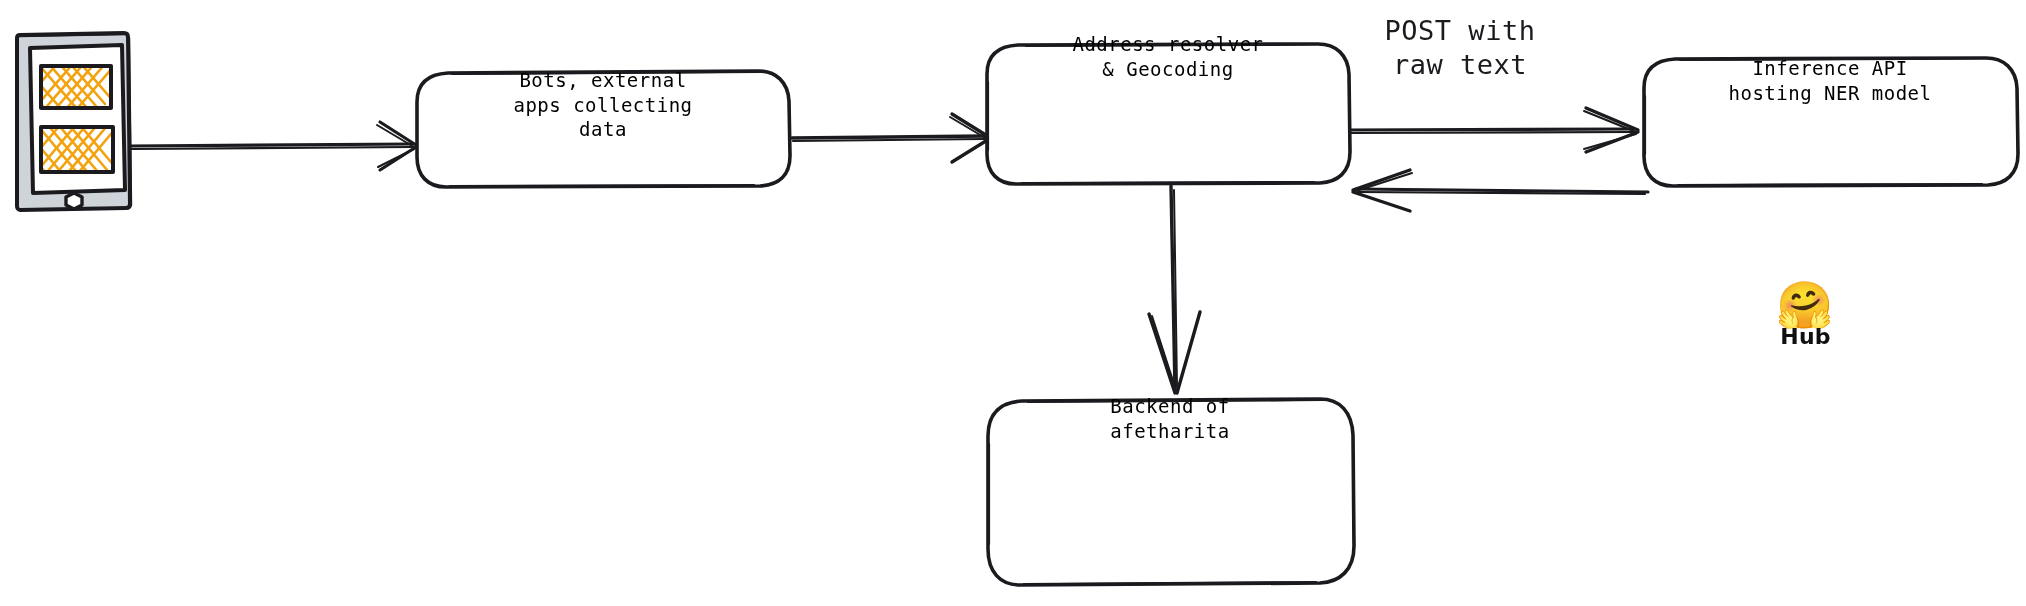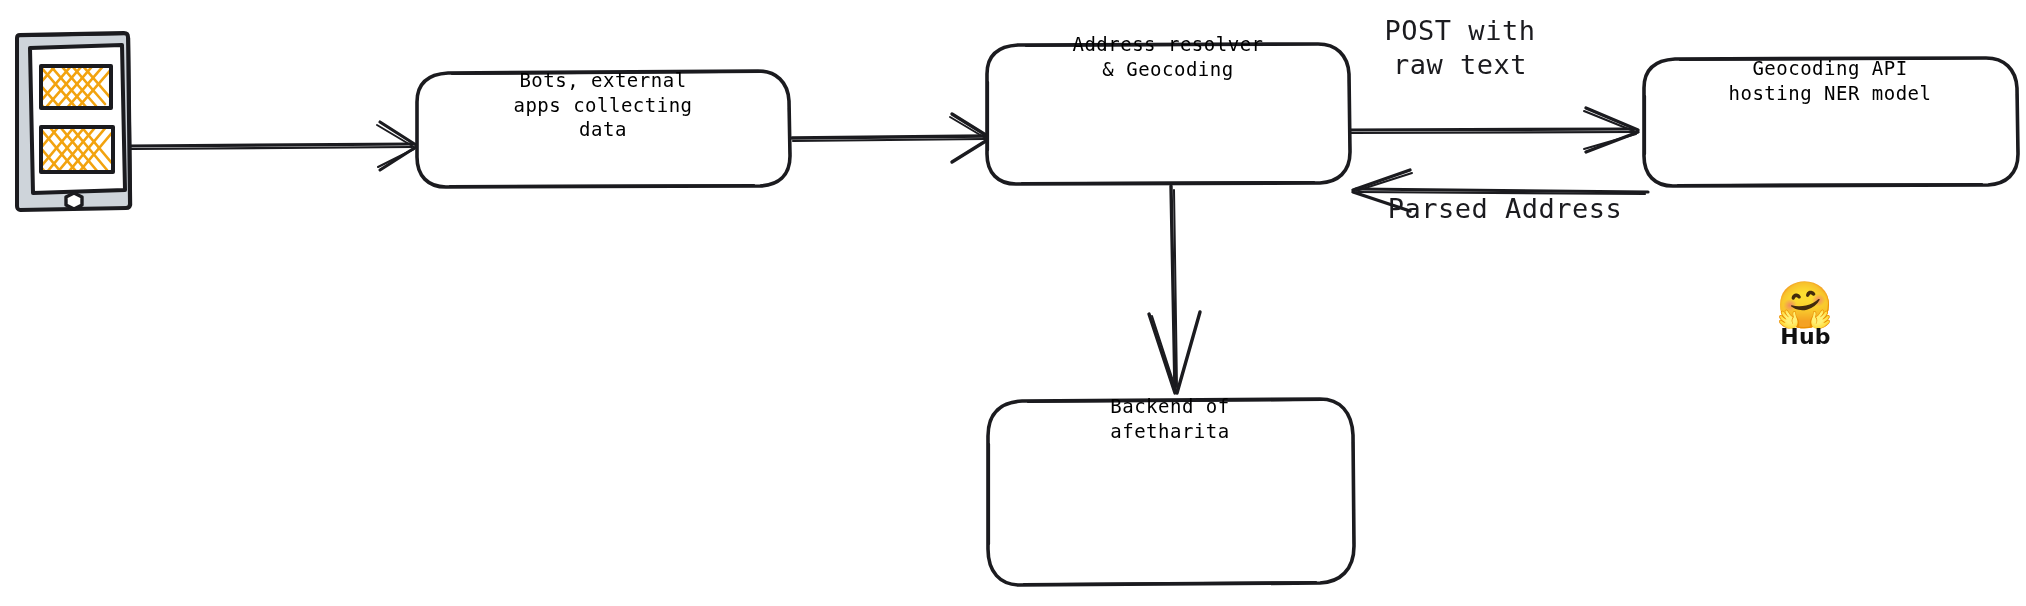--- a/index.html
+++ b/index.html
@@ -186,33 +186,32 @@
   <div class="edge-label" style="left:1330px; top:14px; width:260px; text-align:center;">POST with
 raw text</div>
 
   <div class="sketchbox" style="left:1638px; top:56px; width:384px; height:133px;">
     <svg width="384" height="133" viewBox="0 0 384 133">
       <path d="M6 32 C6 12 19 4 37 3 L348 2 C366 2 378 13 379 32 L380 98 C380 118 368 128 350 129 L35 130 C17 130 6 119 6 100 Z" fill="#ffffff" stroke="#1b1b1f" stroke-width="3.6" stroke-linecap="round" stroke-linejoin="round"></path>
       <path d="M42 4 L350 2 M379 38 L380 96 M344 128 L40 129 M7 40 L7 98" fill="none" stroke="#1b1b1f" stroke-width="2.2" stroke-linecap="round"></path>
     </svg>
   </div>
   <div class="node" style="left:1638px; top:56px; width:384px; height:133px;">
-    <span class="node-label">Geocoding API
+    <span class="node-label">Inference API
 hosting NER model</span>
   </div>
 
   <div class="sketchbox" style="left:1340px; top:160px; width:310px; height:60px;">
     <svg width="310" height="60" viewBox="0 0 310 60">
       <path d="M308 32 L16 29" fill="none" stroke="#1b1b1f" stroke-width="3.2" stroke-linecap="round"></path>
       <path d="M305 34 L18 32" fill="none" stroke="#1b1b1f" stroke-width="2.2" stroke-linecap="round"></path>
       <path d="M70 10 L13 30 M70 51 L13 32" fill="none" stroke="#1b1b1f" stroke-width="3.4" stroke-linecap="round"></path>
       <path d="M72 13 L16 31" fill="none" stroke="#1b1b1f" stroke-width="2" stroke-linecap="round"></path>
     </svg>
   </div>
-  <div class="edge-label" style="left:1335px; top:192px; width:340px; text-align:center;">Parsed Address</div>
 
   <div class="hub-logo">
     <span class="hub-emoji">🤗</span>
     <span class="hub-text">Hub</span>
   </div>
 
   <div class="sketchbox" style="left:1130px; top:184px; width:110px; height:212px;">
     <svg width="110" height="212" viewBox="0 0 110 212">
       <path d="M41 2 L45 206" fill="none" stroke="#1b1b1f" stroke-width="3.4" stroke-linecap="round"></path>
       <path d="M44 6 L47 203" fill="none" stroke="#1b1b1f" stroke-width="2" stroke-linecap="round"></path>

